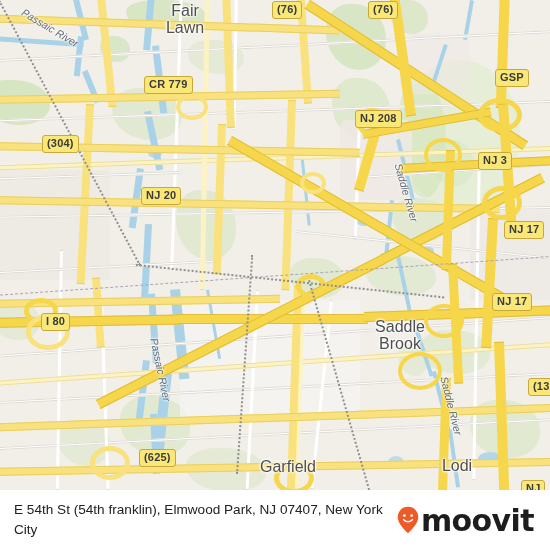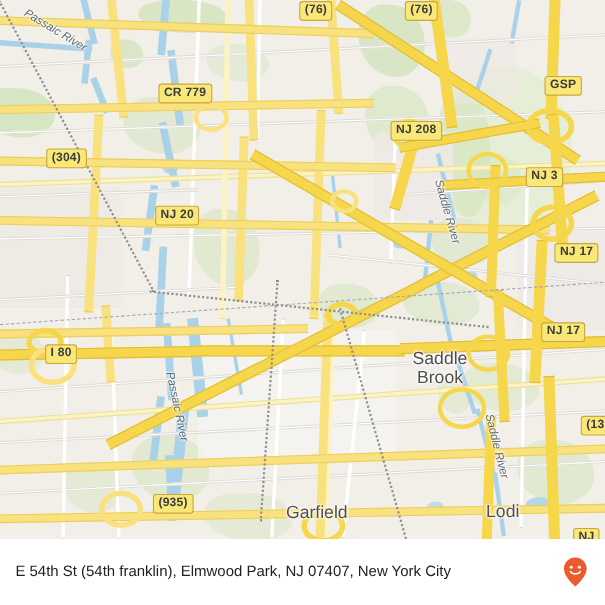--- a/index.html
+++ b/index.html
@@ -238,51 +238,54 @@
     <div class="rd rail" style="left:0px;top:0px;width:300px;transform:rotate(62deg)"></div>
     <div class="rd rail" style="left:136px;top:264px;width:310px;transform:rotate(6deg)"></div>
     <div class="rd rail" style="left:310px;top:280px;width:230px;transform:rotate(74deg)"></div>
     <div class="rd rail" style="left:236px;top:474px;width:220px;transform:rotate(-86deg)"></div>
 
     <div class="rivlabel" style="left:26px;top:6px;transform:rotate(31deg)">Passaic River</div>
     <div class="rivlabel" style="left:160px;top:337px;transform:rotate(78deg)">Passaic River</div>
     <div class="rivlabel" style="left:404px;top:162px;transform:rotate(74deg)">Saddle River</div>
     <div class="rivlabel" style="left:450px;top:375px;transform:rotate(76deg)">Saddle River</div>
 
+    <div class="place big" style="left:140px;top:2px;width:90px">Fair
+Lawn</div>
     <div class="place big" style="left:360px;top:318px;width:80px">Saddle
 Brook</div>
     <div class="place big" style="left:248px;top:458px;width:80px">Garfield</div>
     <div class="place big" style="left:432px;top:457px;width:50px">Lodi</div>
 
     <div class="shield" style="left:272px;top:1px">(76)</div>
     <div class="shield" style="left:368px;top:1px">(76)</div>
     <div class="shield" style="left:144px;top:76px">CR 779</div>
     <div class="shield" style="left:495px;top:69px">GSP</div>
     <div class="shield" style="left:355px;top:110px">NJ 208</div>
     <div class="shield" style="left:42px;top:135px">(304)</div>
     <div class="shield" style="left:478px;top:152px">NJ 3</div>
     <div class="shield" style="left:141px;top:187px">NJ 20</div>
     <div class="shield" style="left:504px;top:221px">NJ 17</div>
     <div class="shield" style="left:492px;top:293px">NJ 17</div>
     <div class="shield" style="left:41px;top:313px">I 80</div>
     <div class="shield" style="left:528px;top:378px">(13</div>
-    <div class="shield" style="left:139px;top:449px">(935)</div>
+    <div class="shield" style="left:139px;top:449px">(625)</div>
     <div class="shield" style="left:521px;top:480px">NJ</div>
 
 
   </div>
 
   <div id="footer">
     <div id="footer-text">E 54th St (54th franklin), Elmwood Park, NJ 07407,
 New York City</div>
     <div id="logo">
       <span id="logo-pin">
         <svg width="22" height="28" viewBox="0 0 22 28">
           <path d="M11 0.8 C5.2 0.8 0.7 5.3 0.7 11 C0.7 17.6 8 24.4 11 27.2 C14 24.4 21.3 17.6 21.3 11 C21.3 5.3 16.8 0.8 11 0.8 Z" fill="#ed5b2b"></path>
           <circle cx="7.3" cy="9.6" r="1.35" fill="#ffffff"></circle>
           <circle cx="14.7" cy="9.6" r="1.35" fill="#ffffff"></circle>
           <path d="M6.6 13.6 C8.2 16.4 13.8 16.4 15.4 13.6" fill="none" stroke="#ffffff" stroke-width="1.5" stroke-linecap="round"></path>
         </svg>
       </span>
+      <span id="logo-word">moovit</span>
     </div>
   </div>
 
 </div>
 
 </body></html>

